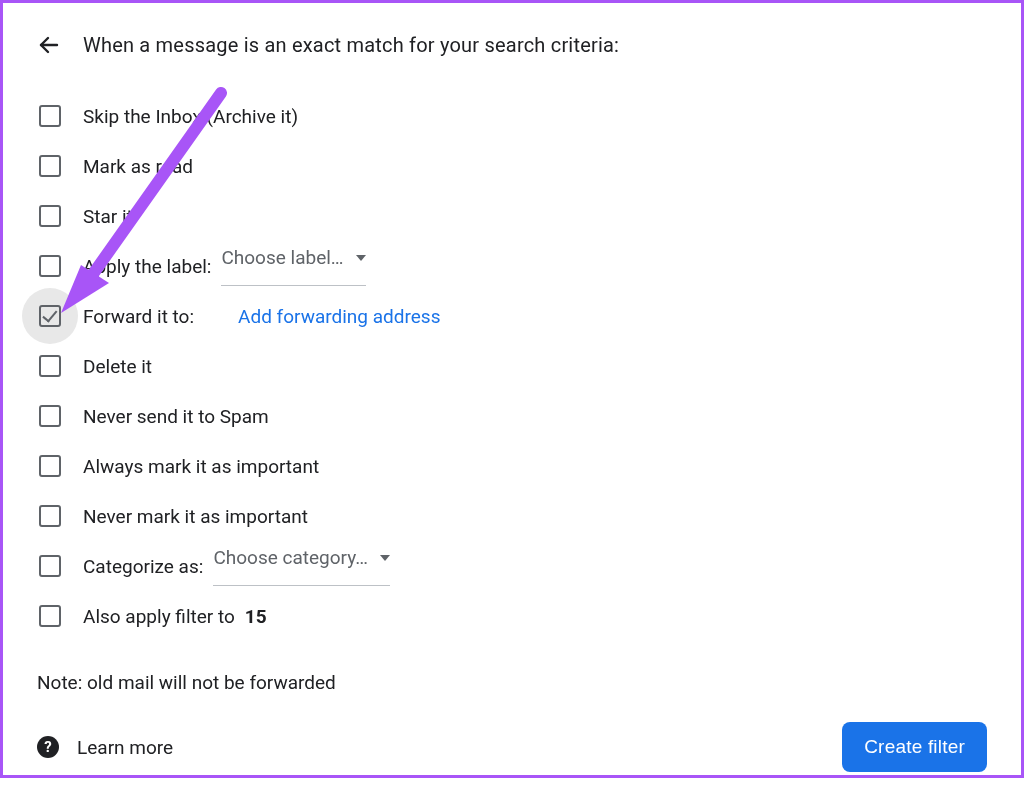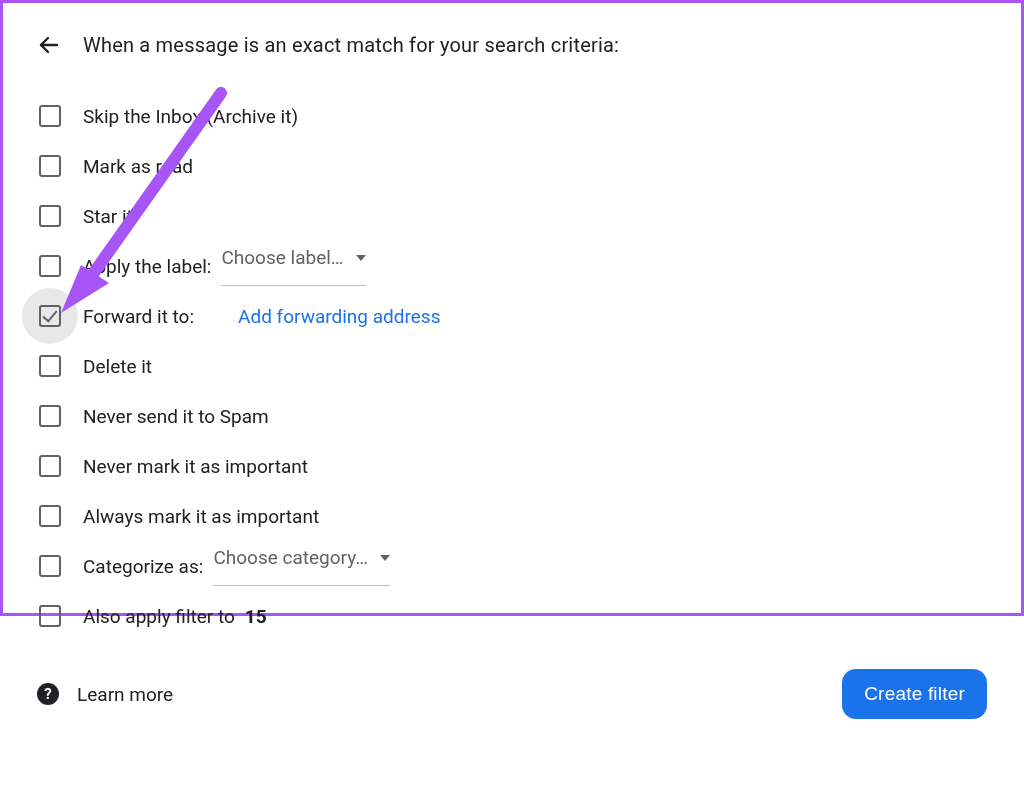--- a/index.html
+++ b/index.html
@@ -7,21 +7,21 @@
     margin: 0;
     padding: 0;
     width: 1024px;
     height: 797px;
     font-family: 'Google Sans', Roboto, Arial, sans-serif;
     background: #fff;
     color: #202124;
   }
   .frame {
     width: 1024px;
-    height: 616px;
+    height: 778px;
     border: 3px solid #a855f7;
     position: relative;
     padding: 30px 34px 34px 34px;
   }
   .header-row {
     display: flex;
     align-items: center;
     gap: 22px;
     margin-bottom: 34px;
   }
@@ -135,21 +135,21 @@
     align-items: center;
     justify-content: center;
     font-weight: bold;
     font-size: 15px;
     cursor: pointer;
   }
   .create-btn {
     background: #1a73e8;
     color: #fff;
     border: none;
-    border-radius: 14px;
+    border-radius: 8px;
     padding: 14px 22px;
     font-size: 19px;
     font-weight: 500;
     cursor: pointer;
     letter-spacing: 0.2px;
   }
   .bold { font-weight: 700; }
   .arrow-annot {
     position: absolute;
     left: 48px;
@@ -236,28 +236,28 @@
   <div class="option-row">
     <span class="checkbox"></span>
     <div class="label-area">
         <span>Never send it to Spam</span>
       </div>
   </div>
 
   <div class="option-row">
     <span class="checkbox"></span>
     <div class="label-area">
+        <span>Always mark it as important</span>
+      </div>
+  </div>
+
+  <div class="option-row">
+    <span class="checkbox"></span>
+    <div class="label-area">
         <span>Never mark it as important</span>
-      </div>
-  </div>
-
-  <div class="option-row">
-    <span class="checkbox"></span>
-    <div class="label-area">
-        <span>Always mark it as important</span>
       </div>
   </div>
 
   <div class="option-row">
     <span class="checkbox"></span>
     <div class="label-area">
       <span>Categorize as:</span>
       <span class="dropdown">
         <span>Choose category…</span>
         <span class="caret"></span>
@@ -266,20 +266,21 @@
   </div>
 
   <div class="option-row">
     <span class="checkbox"></span>
     <div class="label-area">
       <span>Also apply filter to</span>
       <span class="bold">15</span>
     </div>
   </div>
 
+  <div class="note">Note: old mail will not be forwarded</div>
 
   <div class="footer-row">
     <div class="lm">
       <span class="help-icon">?</span>
       <span style="font-size:19px; cursor:pointer;">Learn more</span>
     </div>
     <button class="create-btn">Create filter</button>
   </div>
 
 </div>

